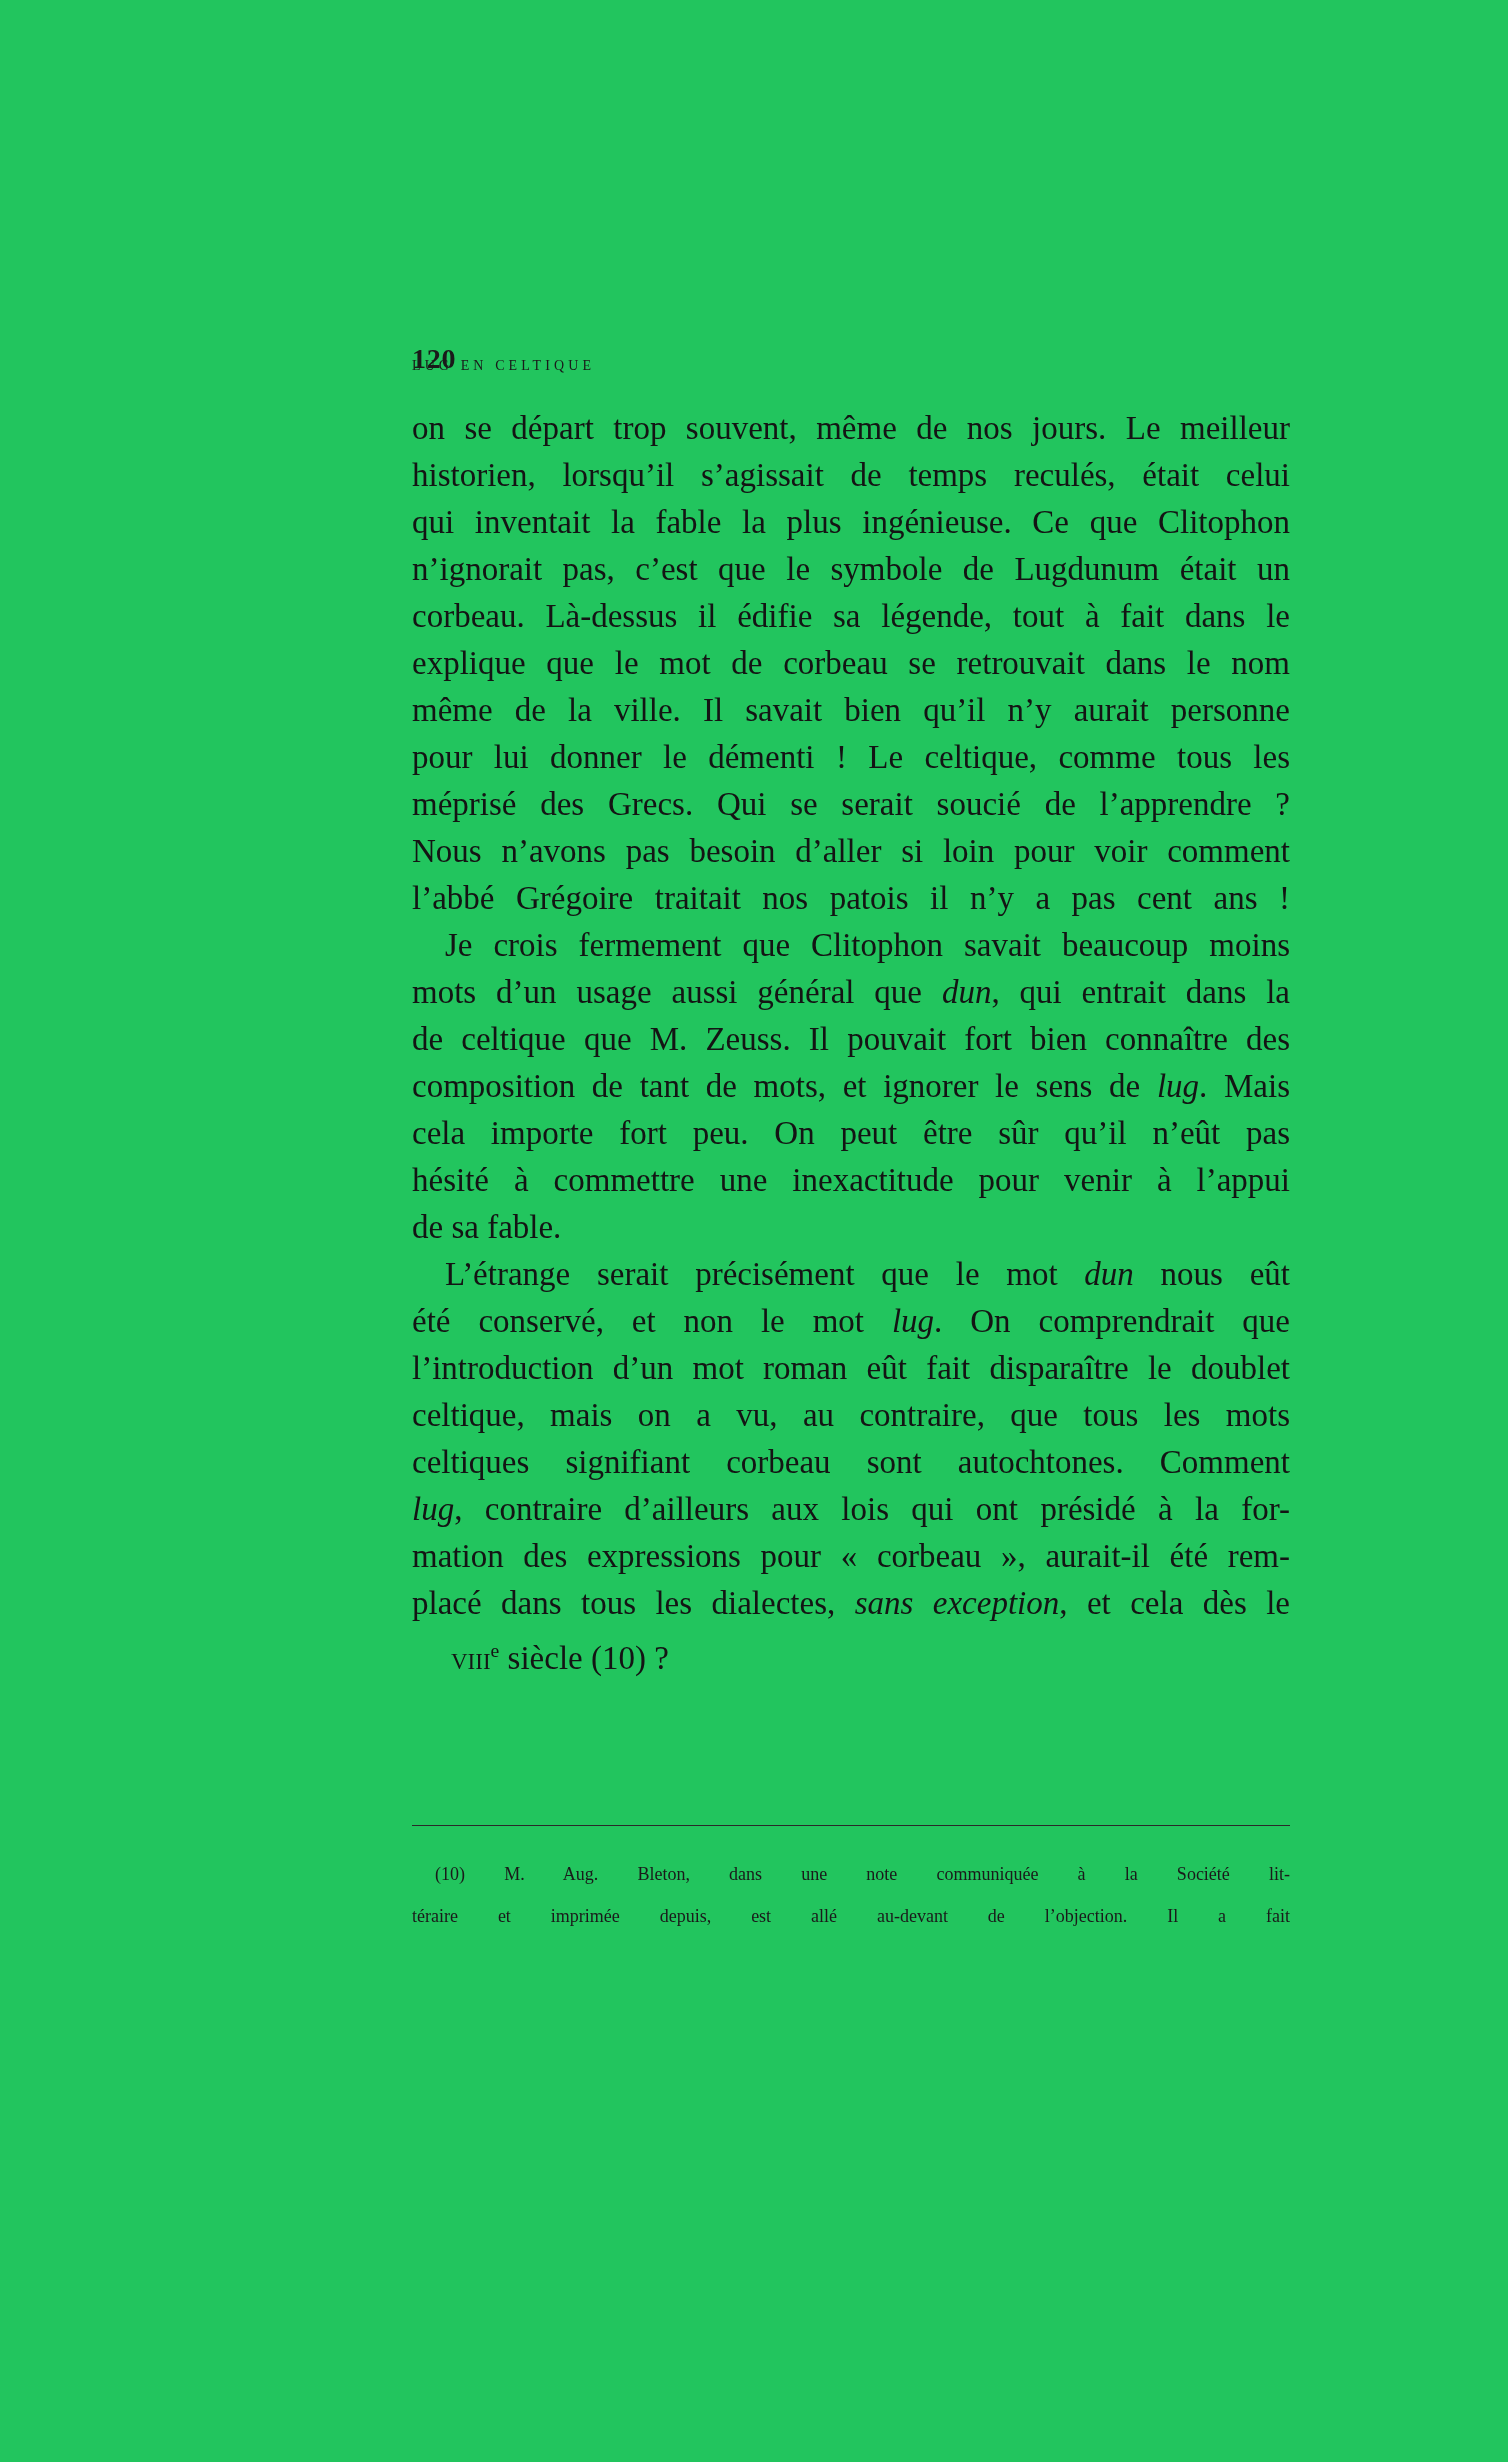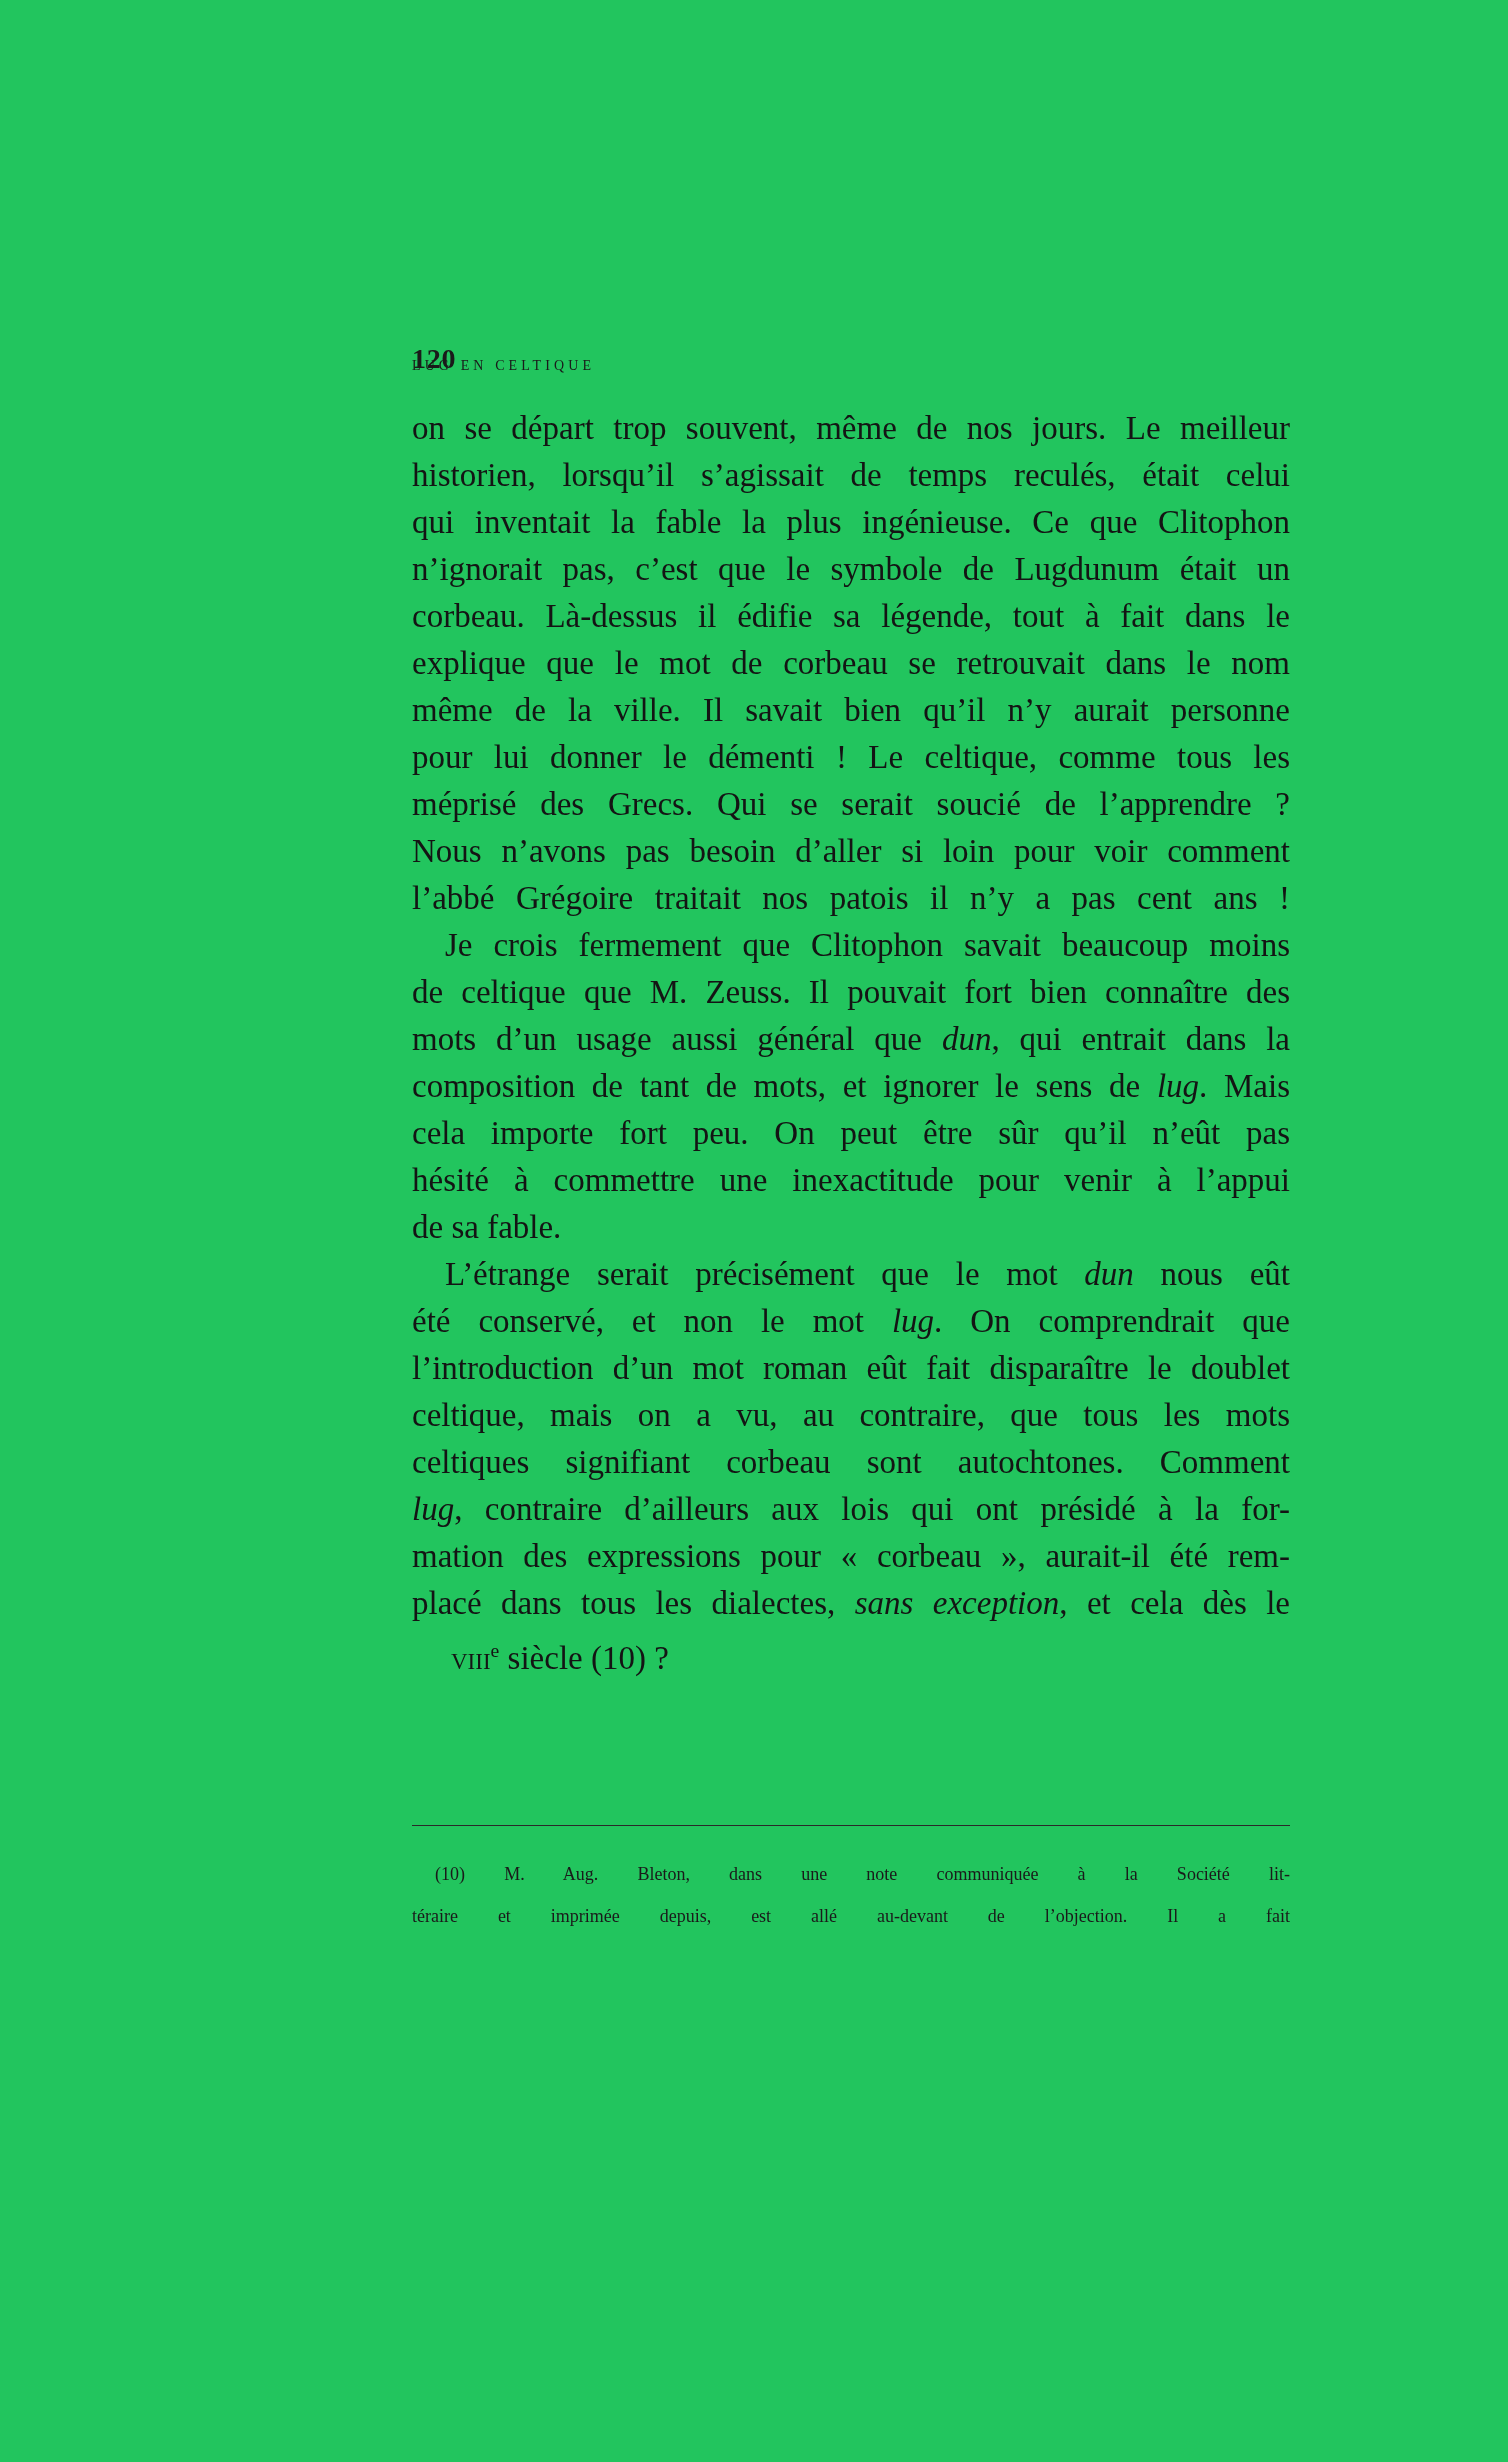--- a/index.html
+++ b/index.html
@@ -39,22 +39,22 @@
     <span class="line">qui inventait la fable la plus ingénieuse. Ce que Clitophon</span>
     <span class="line">n’ignorait pas, c’est que le symbole de Lugdunum était un</span>
     <span class="line">corbeau. Là-dessus il édifie sa légende, tout à fait dans le</span>
     <span class="line">explique que le mot de corbeau se retrouvait dans le nom</span>
     <span class="line">même de la ville. Il savait bien qu’il n’y aurait personne</span>
     <span class="line">pour lui donner le démenti ! Le celtique, comme tous les</span>
     <span class="line">méprisé des Grecs. Qui se serait soucié de l’apprendre ?</span>
     <span class="line">Nous n’avons pas besoin d’aller si loin pour voir comment</span>
     <span class="line">l’abbé Grégoire traitait nos patois il n’y a pas cent ans !</span>
     <span class="line indent">Je crois fermement que Clitophon savait beaucoup moins</span>
+    <span class="line"><span>mots d’un usage aussi général que </span><i>dun</i><span>, qui entrait dans la</span></span>
     <span class="line">de celtique que M. Zeuss. Il pouvait fort bien connaître des</span>
-    <span class="line"><span>mots d’un usage aussi général que </span><i>dun</i><span>, qui entrait dans la</span></span>
     <span class="line"><span>composition de tant de mots, et ignorer le sens de </span><i>lug</i><span>. Mais</span></span>
     <span class="line">cela importe fort peu. On peut être sûr qu’il n’eût pas</span>
     <span class="line">hésité à commettre une inexactitude pour venir à l’appui</span>
     <span class="line last">de sa fable.</span>
     <span class="line indent"><span>L’étrange serait précisément que le mot </span><i>dun</i><span> nous eût</span></span>
     <span class="line"><span>été conservé, et non le mot </span><i>lug</i><span>. On comprendrait que</span></span>
     <span class="line">l’introduction d’un mot roman eût fait disparaître le doublet</span>
     <span class="line">celtique, mais on a vu, au contraire, que tous les mots</span>
     <span class="line">celtiques signifiant corbeau sont autochtones. Comment</span>
     <span class="line"><span></span><i>lug</i><span>, contraire d’ailleurs aux lois qui ont présidé à la for-</span></span>

